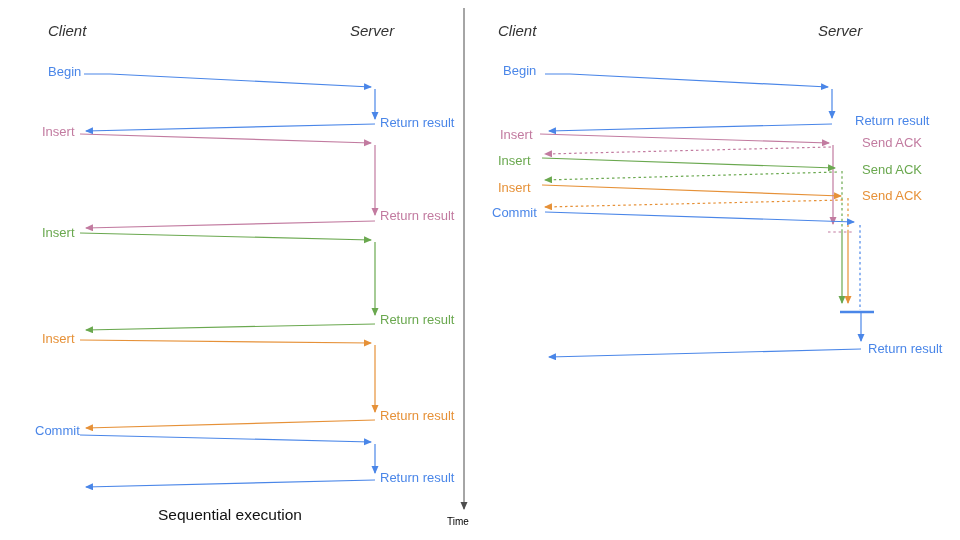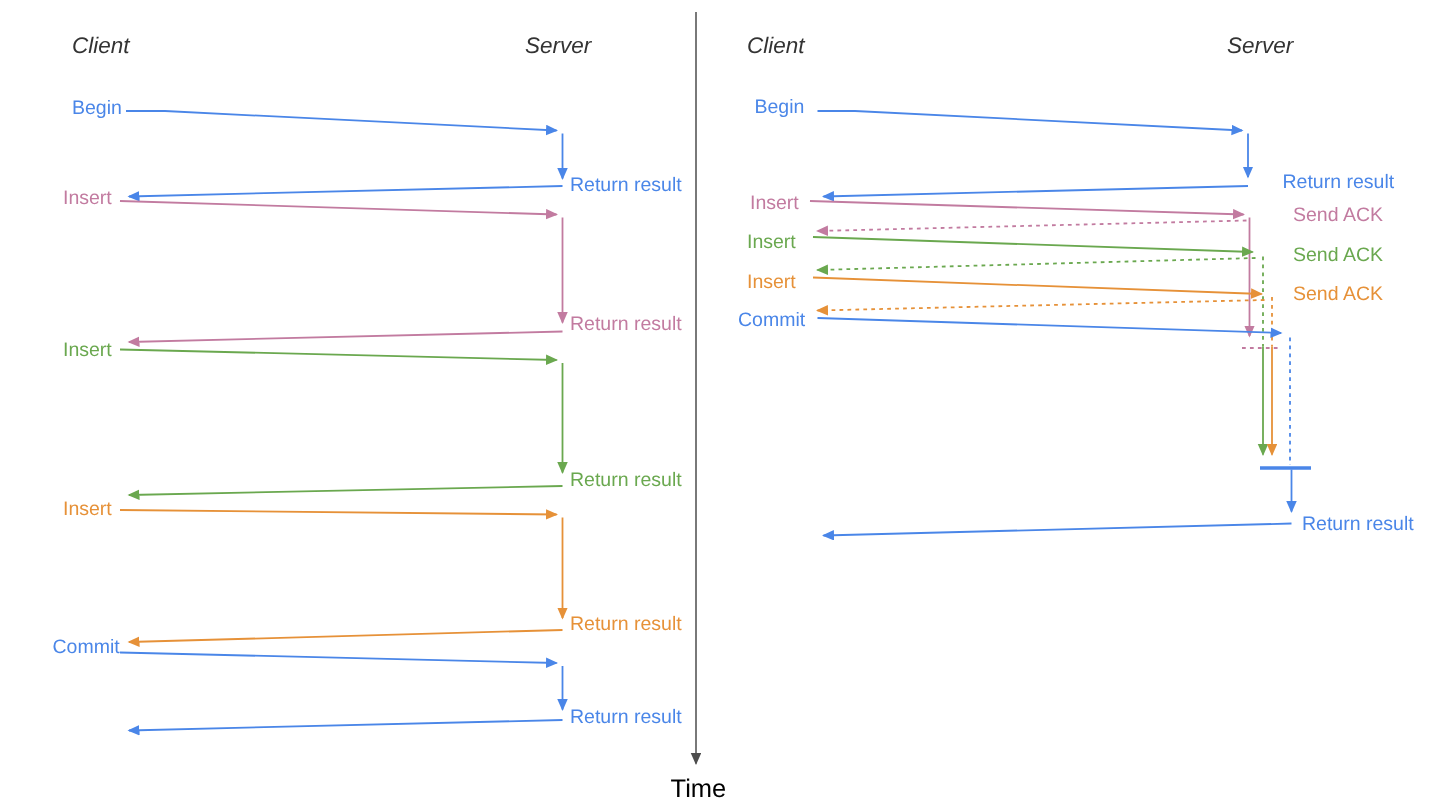--- a/index.html
+++ b/index.html
@@ -2,21 +2,21 @@
 <html><head>
 <meta charset="utf-8">
 <style>
   html,body{margin:0;padding:0;background:#ffffff;}
   .stage{position:relative;width:960px;height:540px;background:#ffffff;overflow:hidden;
          font-family:"Liberation Sans", sans-serif;}
   .stage svg{position:absolute;left:0;top:0;}
   .lbl{position:absolute;font-size:13px;line-height:14px;white-space:nowrap;}
   .actor{position:absolute;font-size:15px;font-style:italic;color:#333333;white-space:nowrap;}
   .title{position:absolute;font-size:15.5px;color:#111111;white-space:nowrap;}
-  .axis-lbl{position:absolute;font-size:17px;color:#000000;white-space:nowrap;}
+  .axis-lbl{position:absolute;font-size:10px;color:#000000;white-space:nowrap;}
   line,polyline{fill:none;stroke-width:1.2;}
   .dashed{stroke-dasharray:2.5 2.8;}
   .bar{stroke-width:2.4;}
   .axisline{stroke-width:1;}
 </style>
 </head>
 <body>
 
 <div class="stage">
 
@@ -98,20 +98,21 @@
 
   <div class="lbl" style="left: 42px; top: 226px; color: rgb(106, 168, 79);">Insert</div>
   <div class="lbl" style="left: 380px; top: 313px; color: rgb(106, 168, 79);">Return result</div>
 
   <div class="lbl" style="left: 42px; top: 332px; color: rgb(230, 145, 56);">Insert</div>
   <div class="lbl" style="left: 380px; top: 409px; color: rgb(230, 145, 56);">Return result</div>
 
   <div class="lbl" style="left: 35px; top: 424px; color: rgb(74, 134, 232);">Commit</div>
   <div class="lbl" style="left: 380px; top: 471px; color: rgb(74, 134, 232);">Return result</div>
 
+  <div class="title" style="left:158px;top:506px;">Sequential execution</div>
 
   <div class="axis-lbl" style="left:447px;top:516px;">Time</div>
 
   <div class="actor" style="left:498px;top:22px;">Client</div>
   <div class="actor" style="left:818px;top:22px;">Server</div>
 
   <div class="lbl" style="left: 503px; top: 64px; color: rgb(74, 134, 232);">Begin</div>
   <div class="lbl" style="left: 855px; top: 114px; color: rgb(74, 134, 232);">Return result</div>
 
   <div class="lbl" style="left: 500px; top: 128px; color: rgb(194, 123, 160);">Insert</div>

